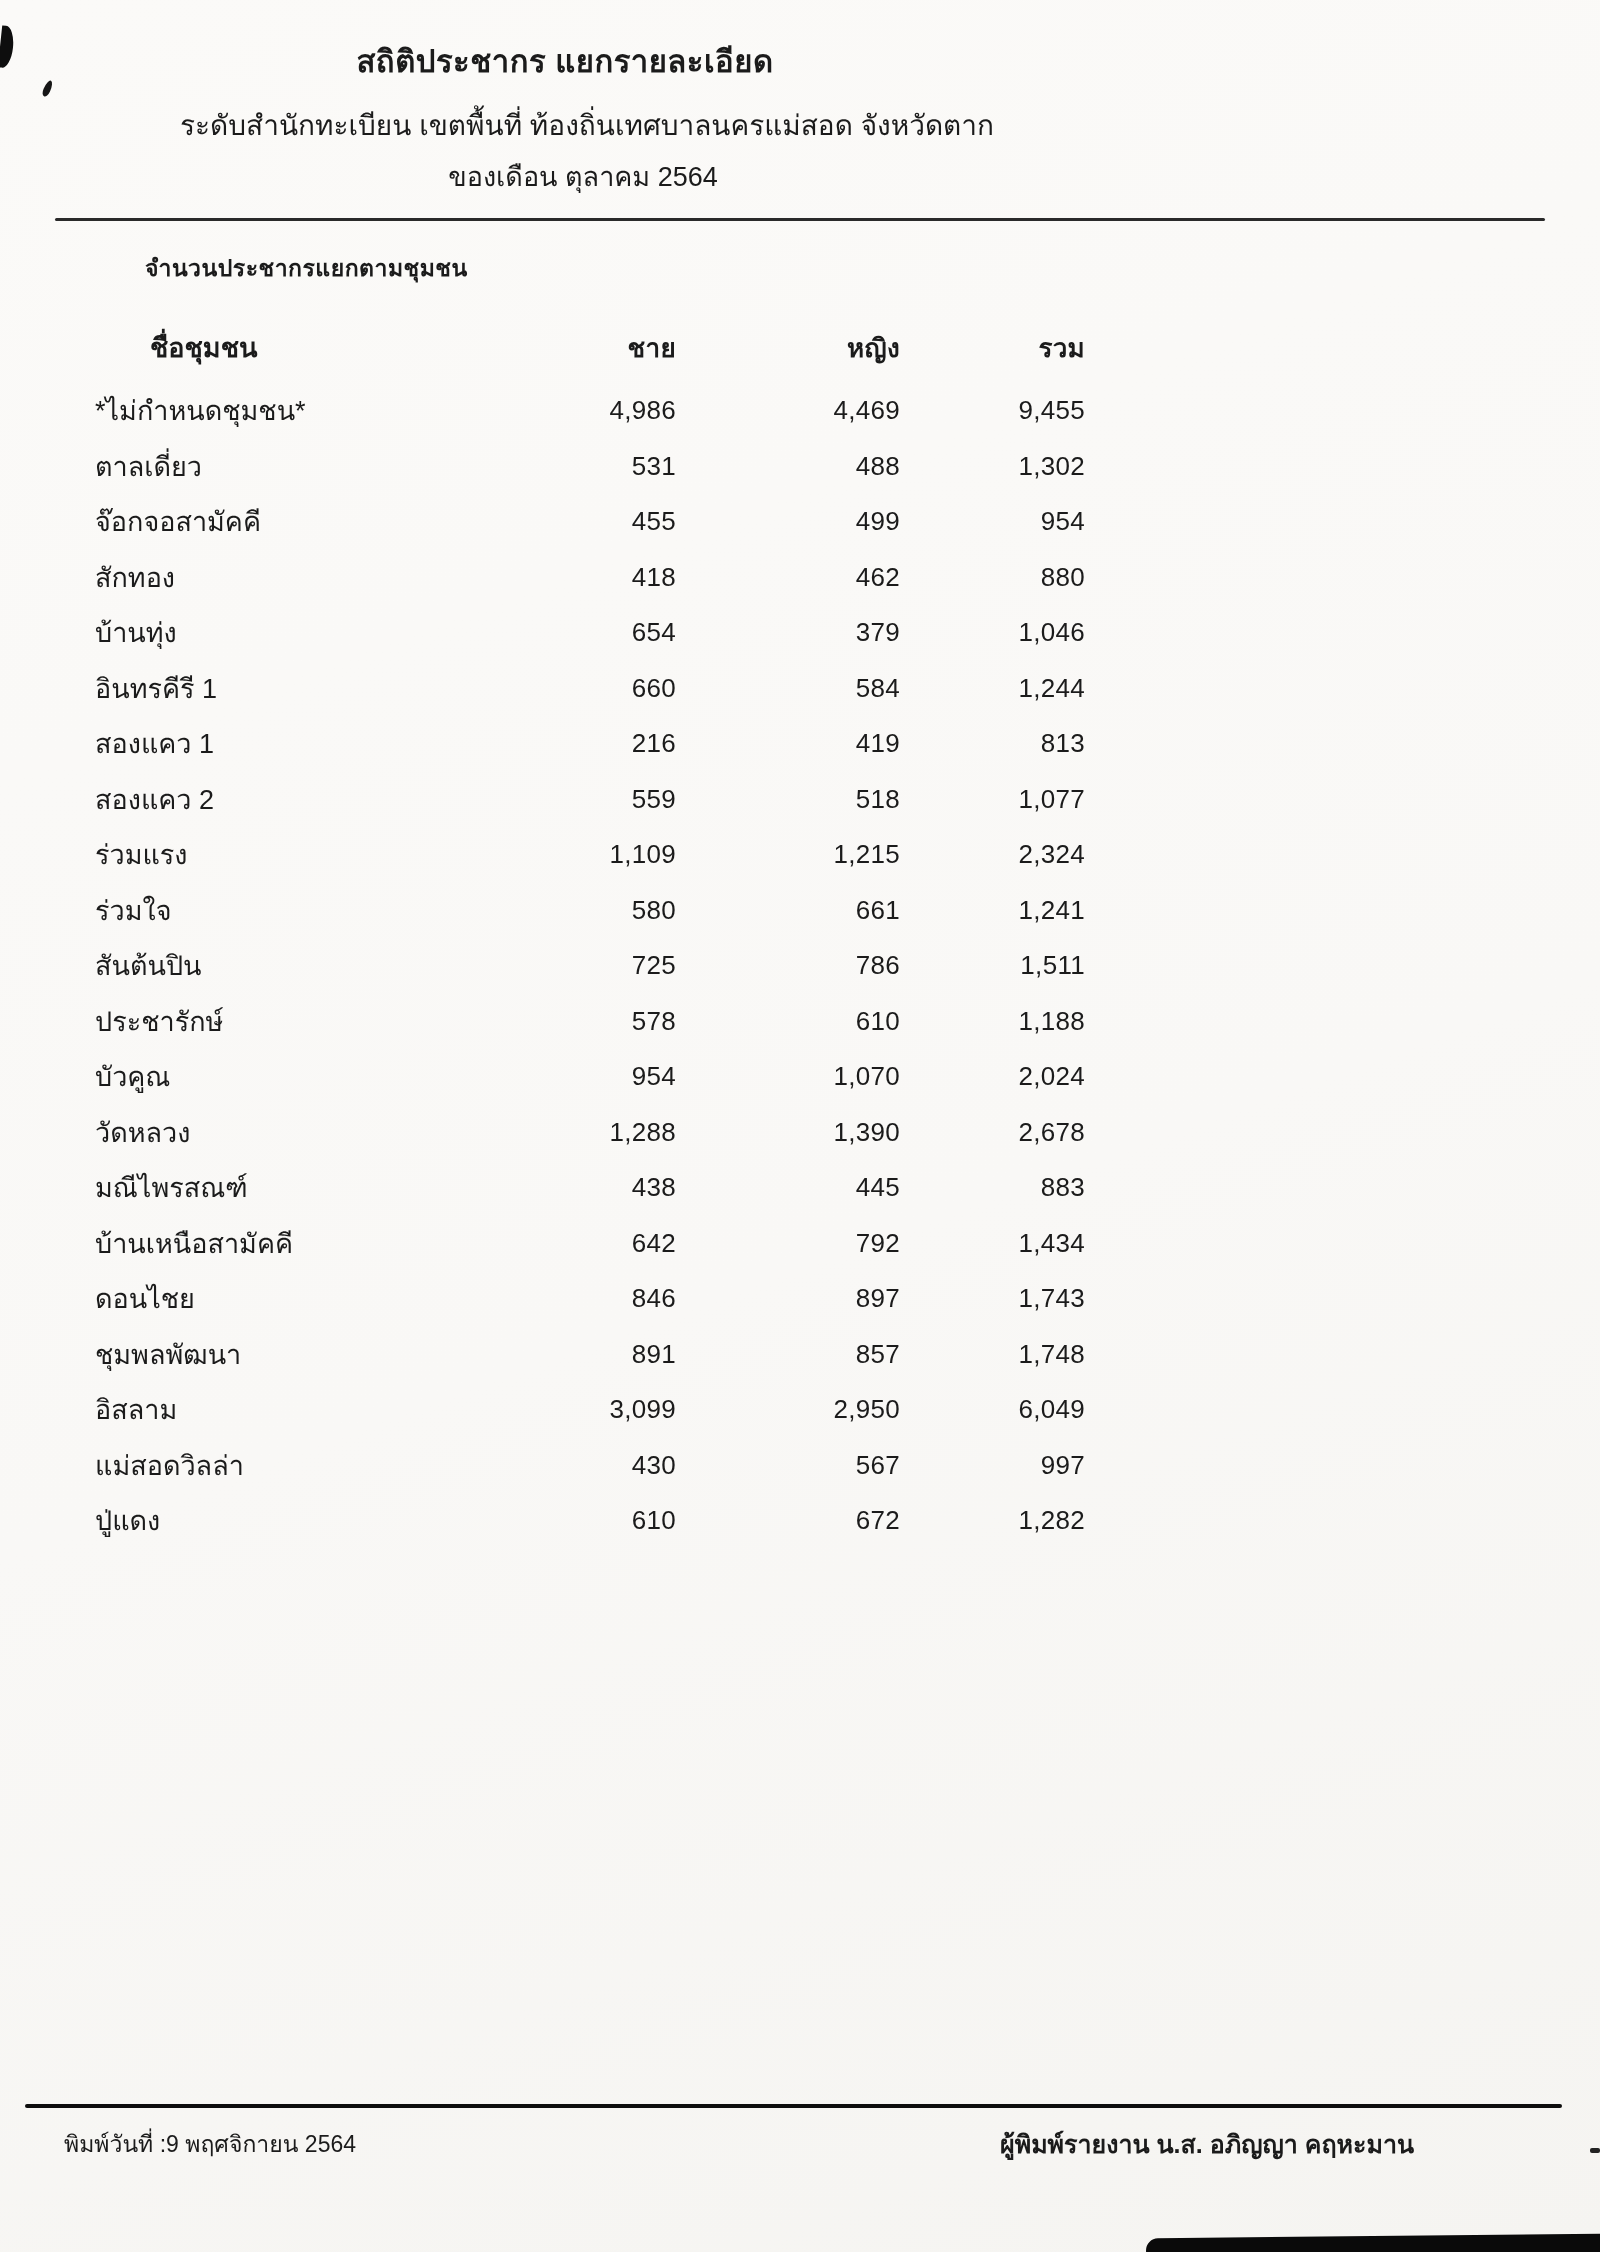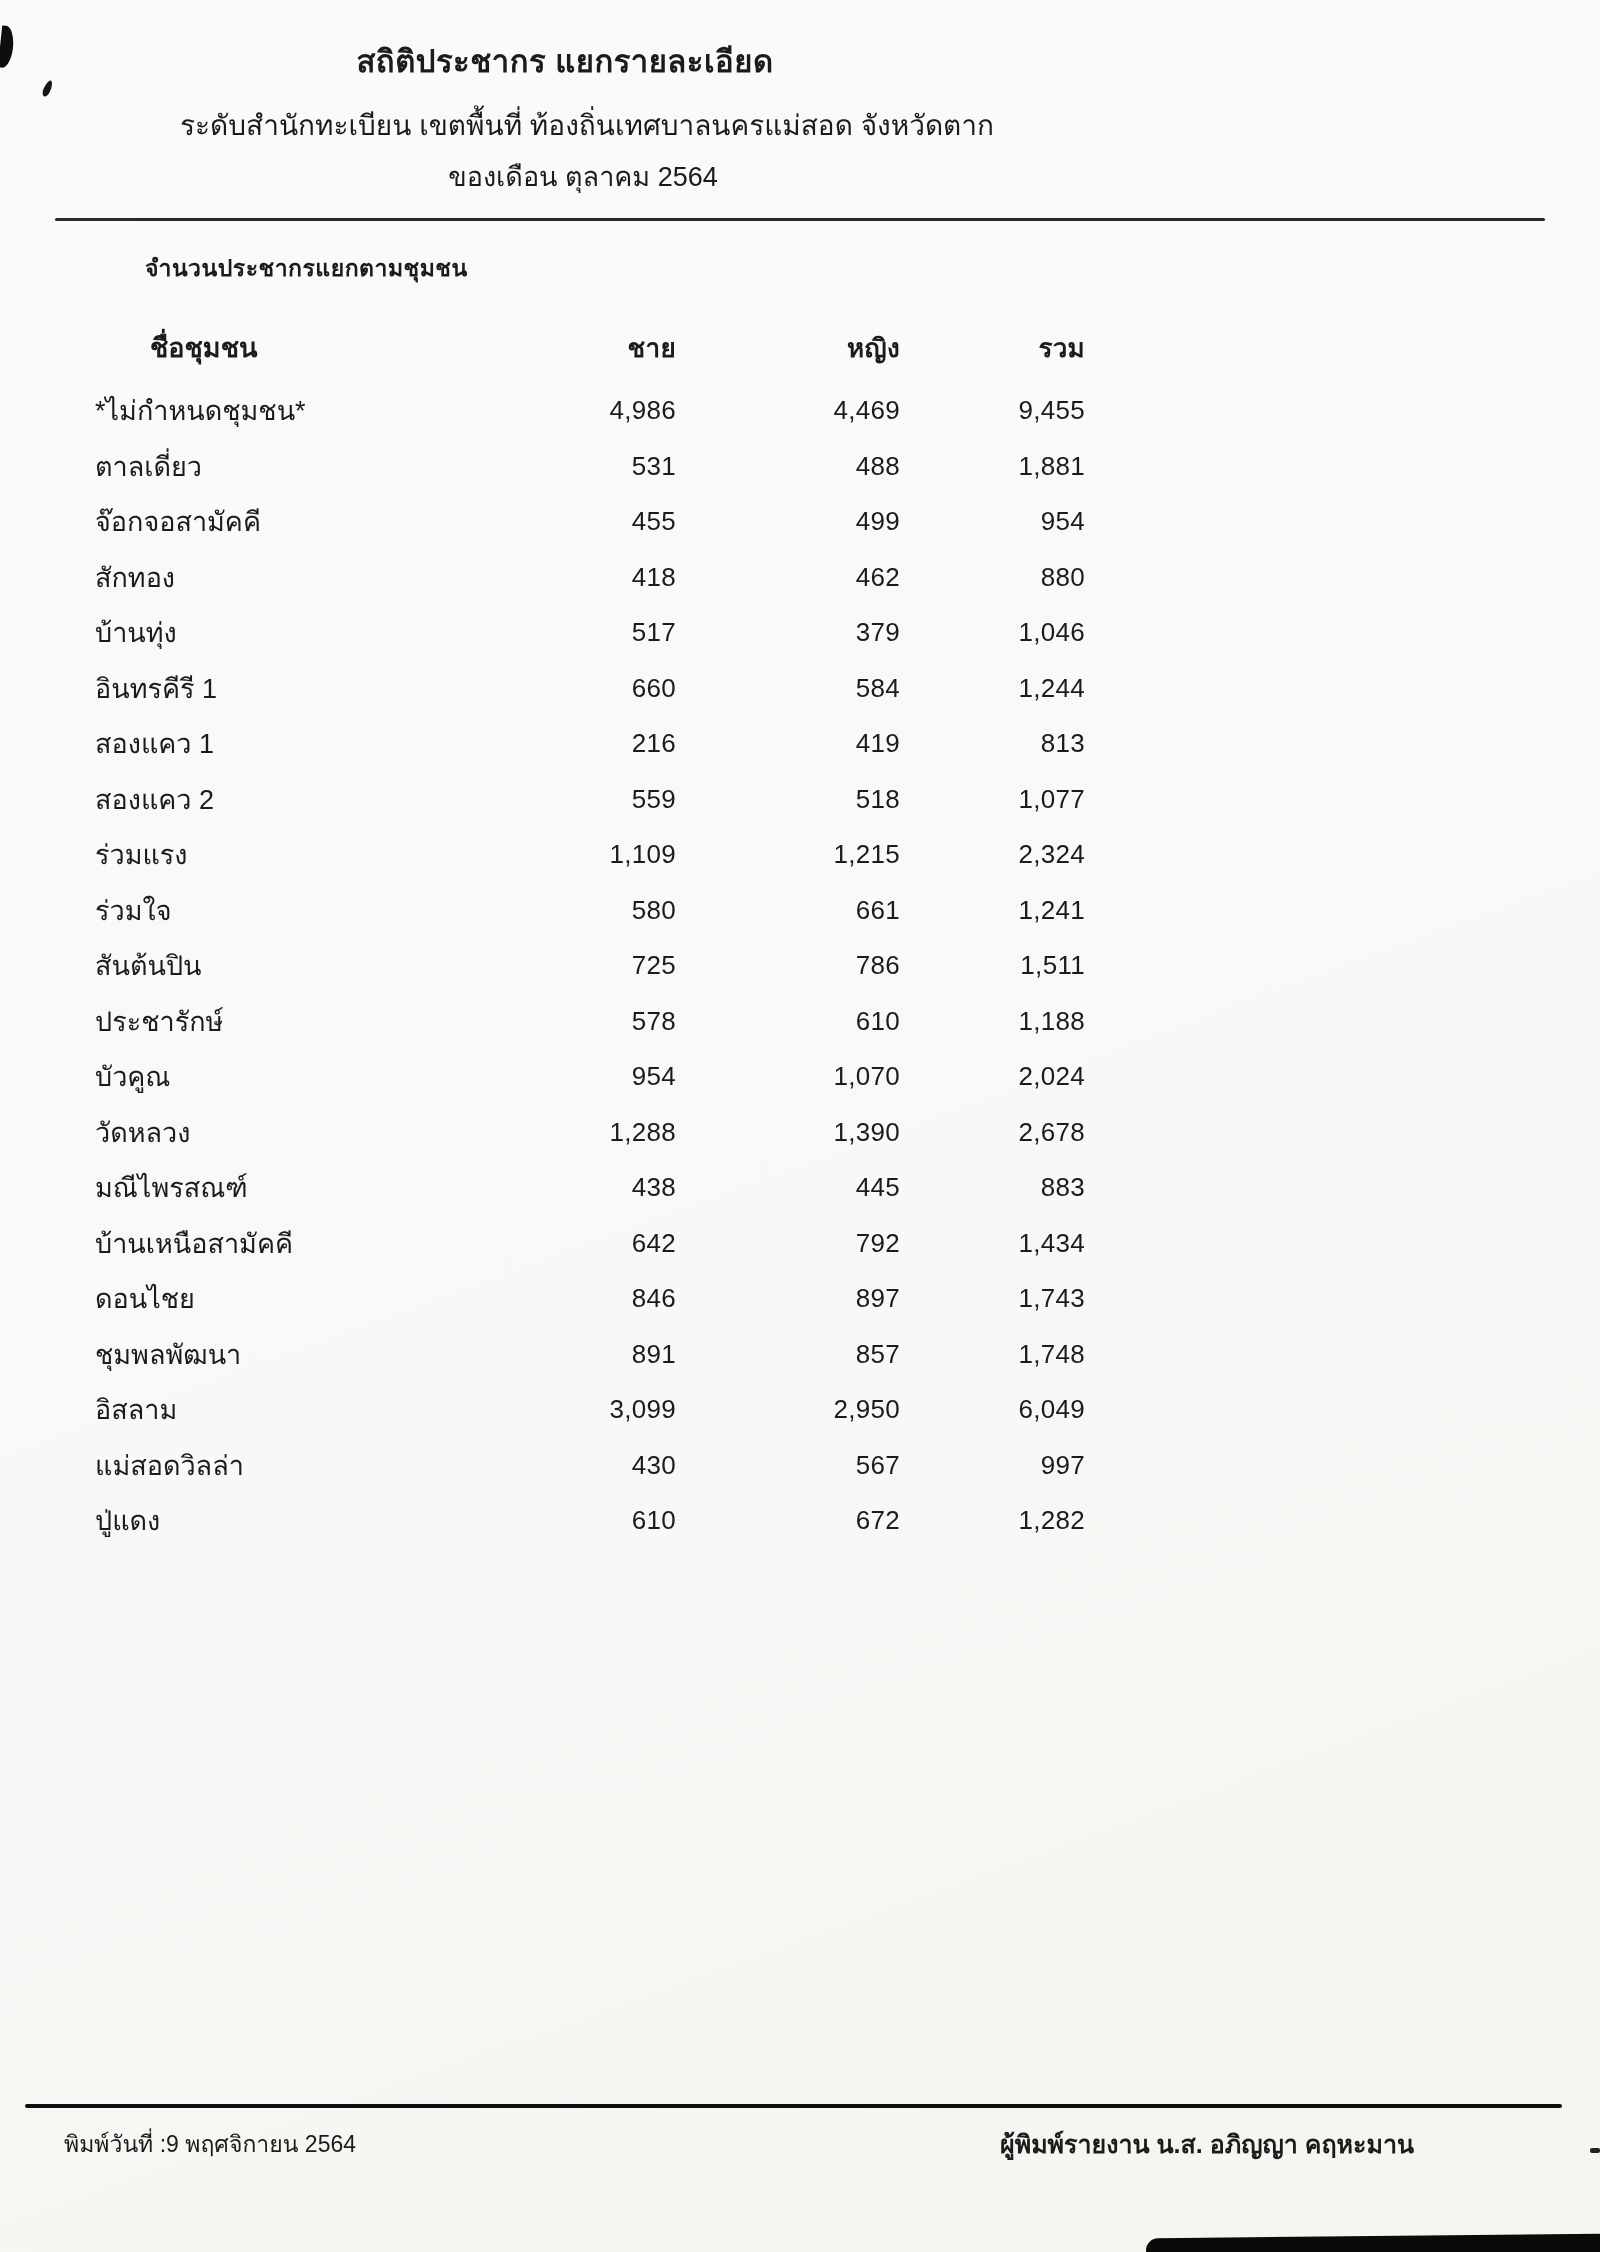--- a/index.html
+++ b/index.html
@@ -88,37 +88,37 @@
       <div class="trow">
         <div class="cell c0">*ไม่กำหนดชุมชน*</div>
         <div class="cell c1">4,986</div>
         <div class="cell c2">4,469</div>
         <div class="cell c3">9,455</div>
       </div>
       <div class="trow">
         <div class="cell c0">ตาลเดี่ยว</div>
         <div class="cell c1">531</div>
         <div class="cell c2">488</div>
-        <div class="cell c3">1,881</div>
+        <div class="cell c3">1,302</div>
       </div>
       <div class="trow">
         <div class="cell c0">จ๊อกจอสามัคคี</div>
         <div class="cell c1">455</div>
         <div class="cell c2">499</div>
         <div class="cell c3">954</div>
       </div>
       <div class="trow">
         <div class="cell c0">สักทอง</div>
         <div class="cell c1">418</div>
         <div class="cell c2">462</div>
         <div class="cell c3">880</div>
       </div>
       <div class="trow">
         <div class="cell c0">บ้านทุ่ง</div>
-        <div class="cell c1">517</div>
+        <div class="cell c1">654</div>
         <div class="cell c2">379</div>
         <div class="cell c3">1,046</div>
       </div>
       <div class="trow">
         <div class="cell c0">อินทรคีรี 1</div>
         <div class="cell c1">660</div>
         <div class="cell c2">584</div>
         <div class="cell c3">1,244</div>
       </div>
       <div class="trow">

